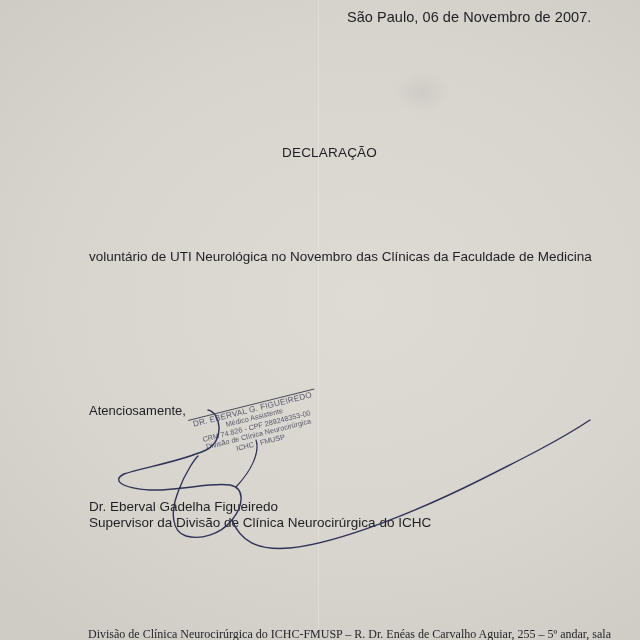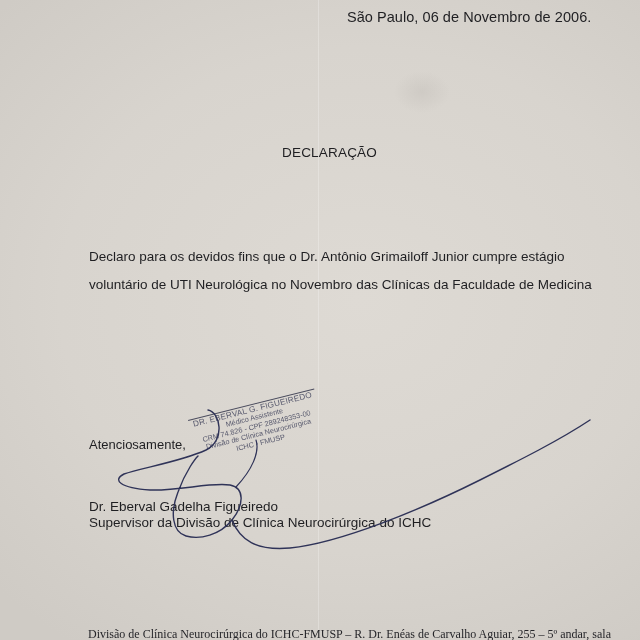--- a/index.html
+++ b/index.html
@@ -46,21 +46,20 @@
       left: 89px; top: 243px;
       width: 520px;
       font-size: 13.5px;
       line-height: 27.5px;
     }
     .body-text div { white-space: nowrap; }
     .closing {
       position: absolute;
       left: 89px; top: 403px;
       font-size: 13px;
-      margin-top: 34px;
     }
     .stamp {
       position: absolute;
       left: 188px; top: 420px;
       width: 130px; height: 70px;
       transform: rotate(-14deg);
       transform-origin: left top;
       color: #4a4c63;
       font-family: "Liberation Sans", sans-serif;
       font-size: 7.3px;
@@ -93,26 +92,25 @@
       width: 640px; height: 640px;
       pointer-events: none;
     }
   </style>
 </head>
 <body>
 
 <div class="paper"></div>
 <div class="fold"></div>
 
-<div class="date-line">São Paulo, 06 de Novembro de 2006.</div>
+<div class="date-line">São Paulo, 06 de Novembro de 2007.</div>
 
 <div class="title">DECLARAÇÃO</div>
 
 <div class="body-text">
-  <div>Declaro para os devidos fins que o Dr. Antônio Grimailoff Junior cumpre estágio</div>
   <div>voluntário de UTI Neurológica no Novembro das Clínicas da Faculdade de Medicina</div>
 </div>
 
 <div class="closing">Atenciosamente,</div>
 
 <div class="stamp">
   <div class="rule"></div>
   <div class="name">DR. EBERVAL G. FIGUEIREDO</div>
   <div>Médico Assistente</div>
   <div>CRM 74.826 - CPF 289248353-00</div>

